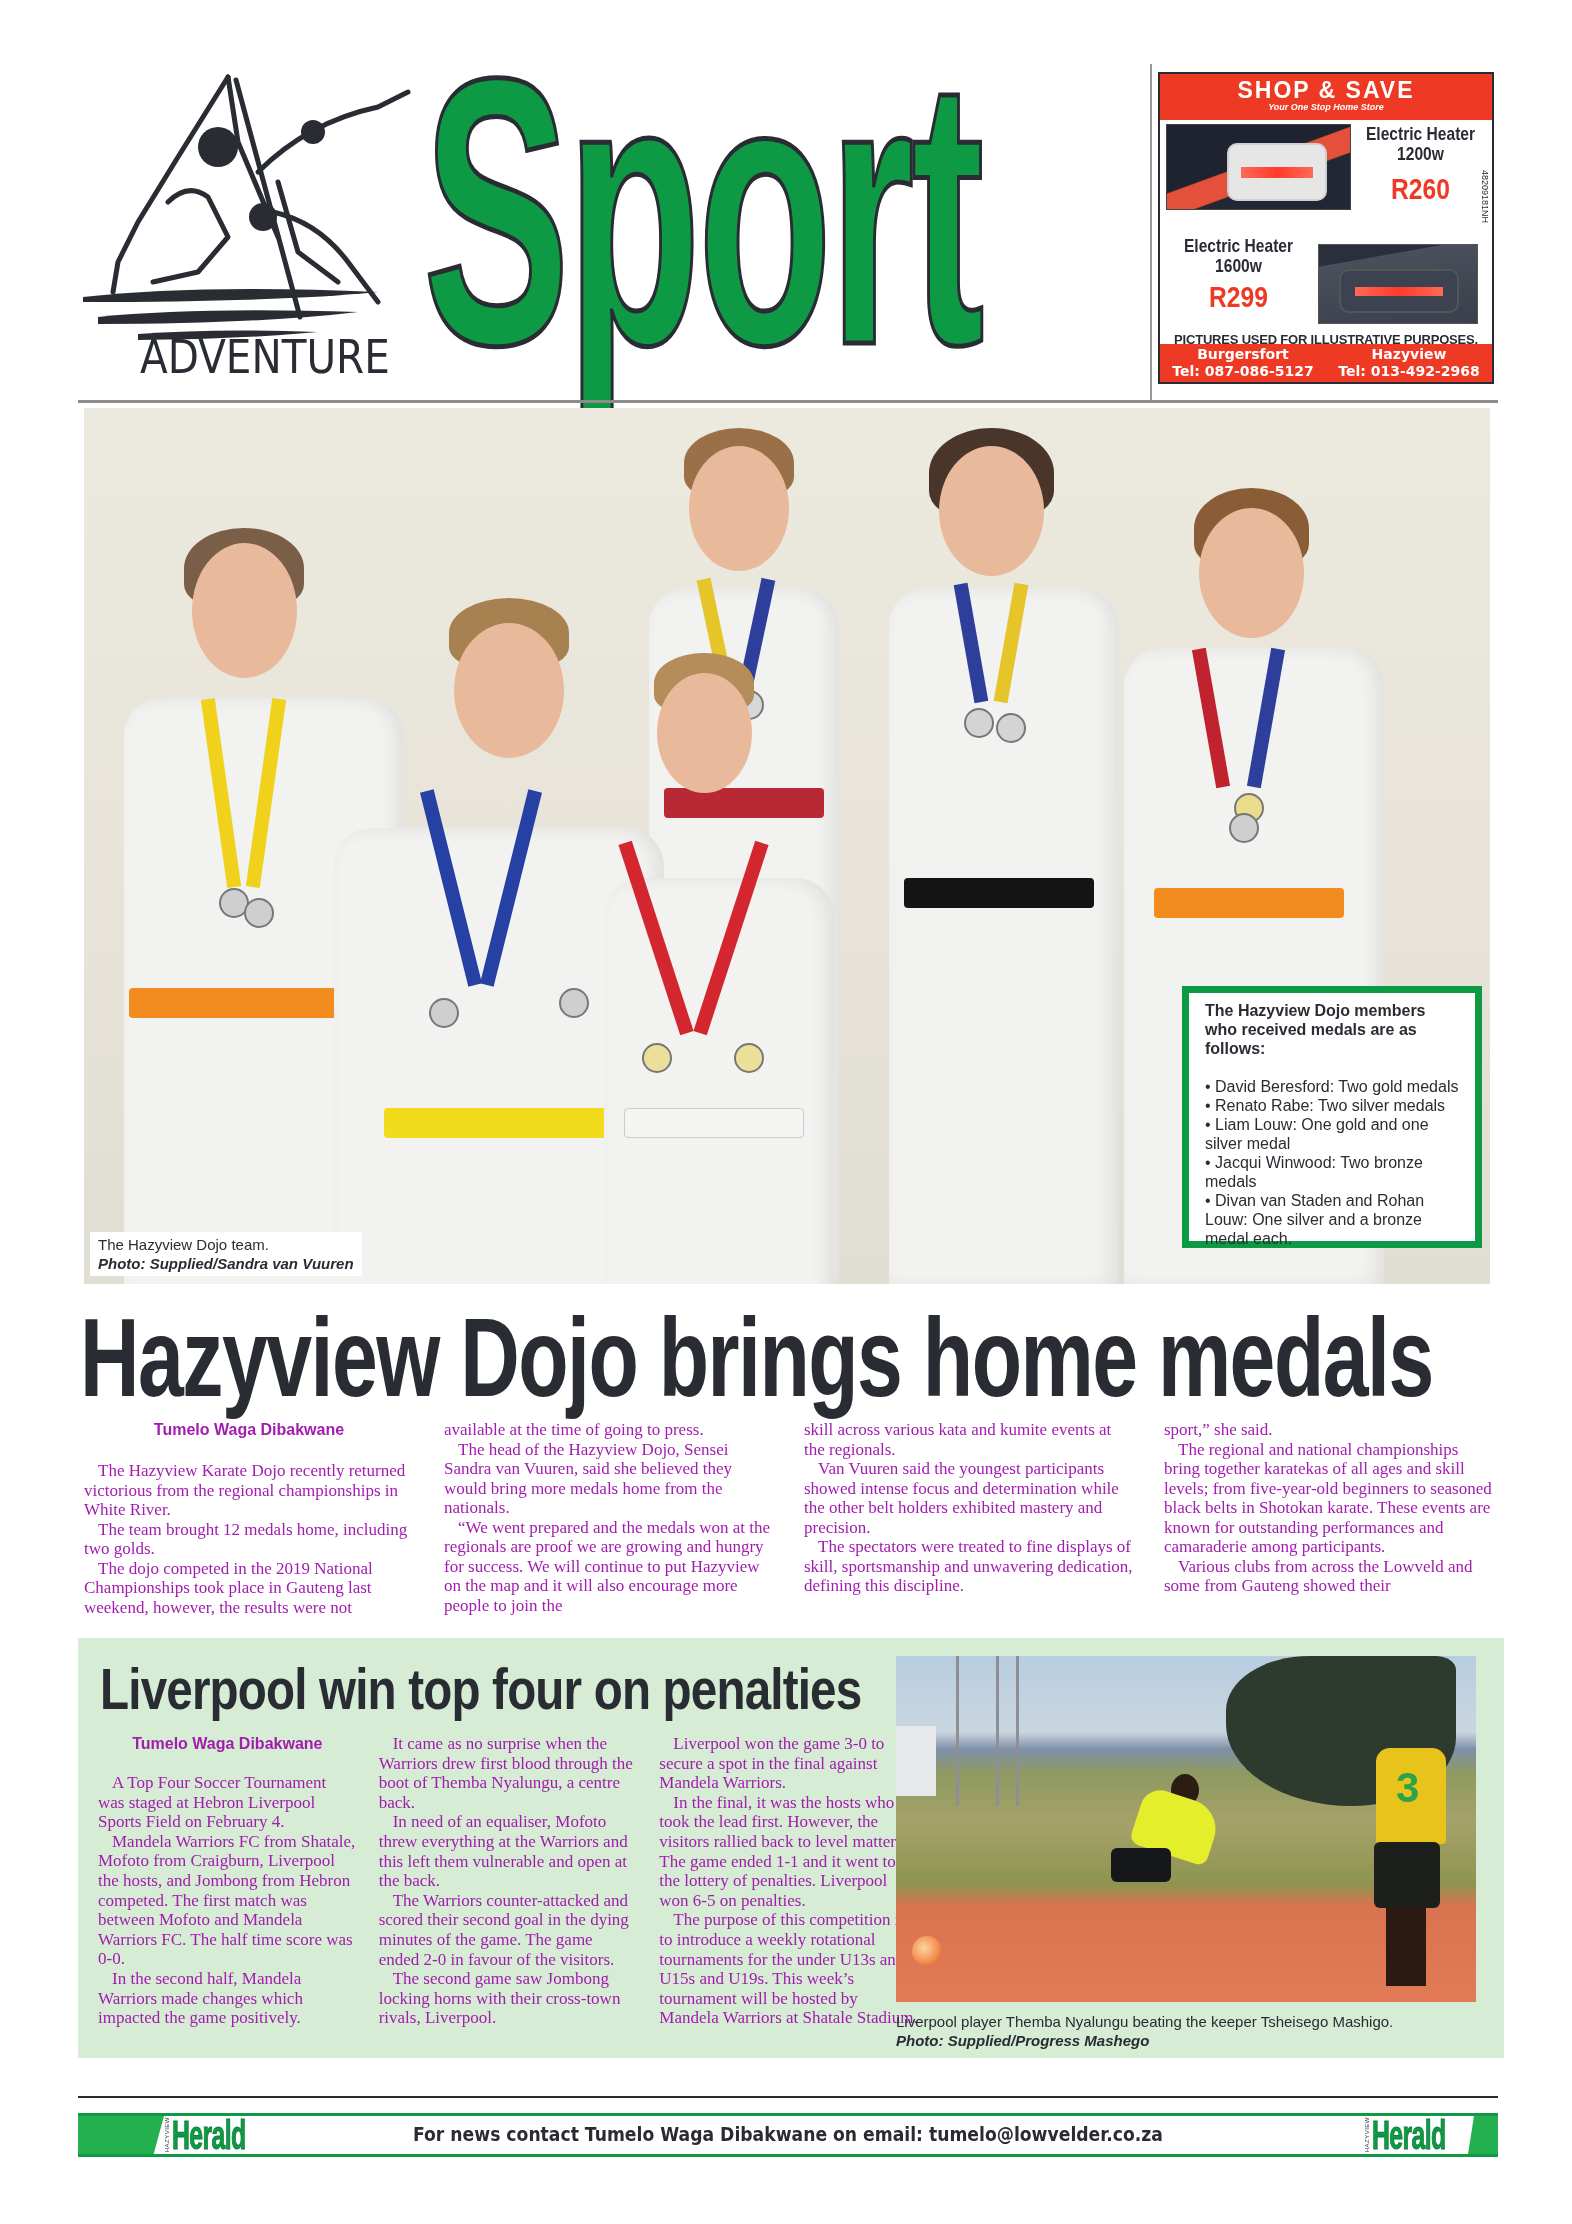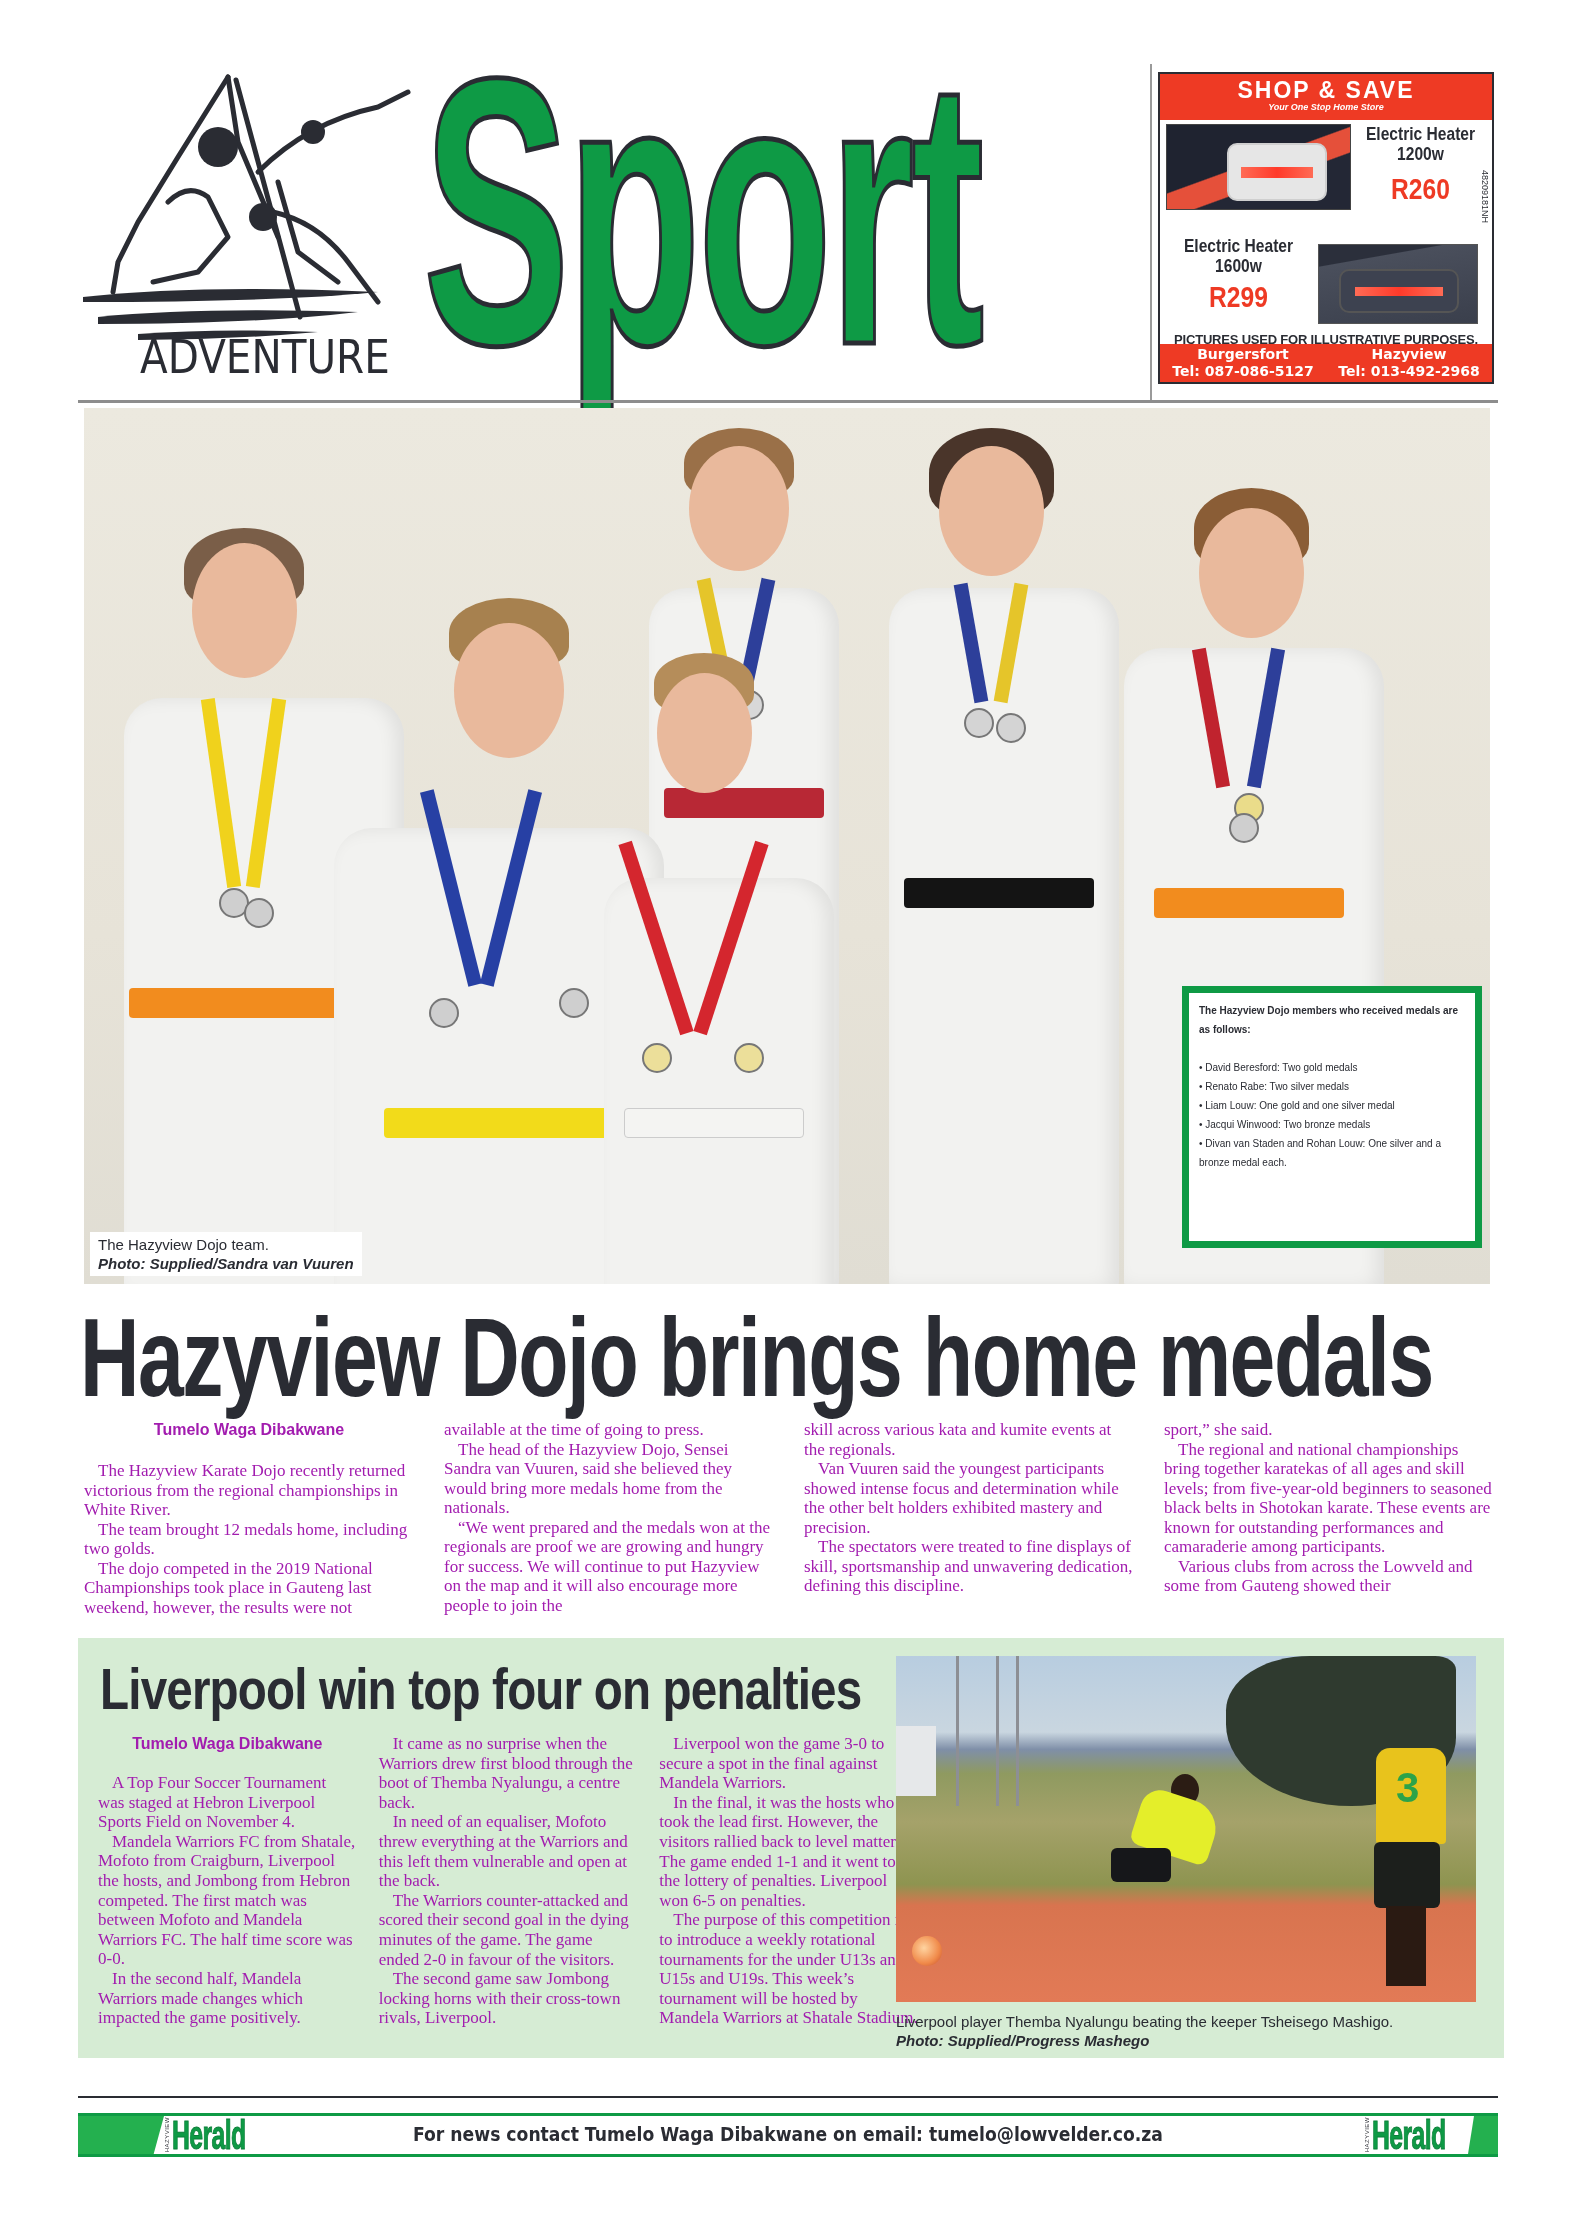--- a/index.html
+++ b/index.html
@@ -35,21 +35,21 @@
     background: linear-gradient(180deg, #ece9df 0%, #e7e3d8 60%, #e0ddd3 100%); }
   .person { position: absolute; }
   .gi { position: absolute; background: #f2f2f0; border-radius: 38px 38px 6px 6px; box-shadow: inset -8px 0 18px rgba(0,0,0,0.08); }
   .head { position: absolute; background: #e9b99c; border-radius: 50%; }
   .hair { position: absolute; border-radius: 50% 50% 30% 30%; }
   .belt { position: absolute; height: 30px; border-radius: 4px; }
   .ribbon { position: absolute; width: 14px; }
   .medal { position: absolute; width: 30px; height: 30px; border-radius: 50%; border: 2px solid #777; }
   .caption1 { position: absolute; left: 6px; bottom: 8px; background: #fff; padding: 3px 8px; font-family: "Liberation Sans", sans-serif; font-size: 15px; line-height: 19px; color: #2a2c33; }
   .caption1 .credit { font-weight: bold; font-style: italic; }
-  .infobox { position: absolute; left: 1098px; top: 578px; width: 300px; height: 262px; background: #fff; border: 7px solid #0e9a45; padding: 8px 10px; font-family: "Liberation Sans", sans-serif; font-size: 10px; line-height: 19px; color: #2a2c33; }
+  .infobox { position: absolute; left: 1098px; top: 578px; width: 300px; height: 262px; background: #fff; border: 7px solid #0e9a45; padding: 8px 16px; font-family: "Liberation Sans", sans-serif; font-size: 16px; line-height: 19px; color: #2a2c33; }
   .infobox-title { font-weight: bold; margin-bottom: 19px; }
 
   
   .headline1 { position: absolute; left: 80px; top: 1298px; width: 1420px; font-family: "Liberation Sans", sans-serif; font-weight: bold; font-size: 112px; line-height: 120px; color: #2a2c33; white-space: nowrap; transform: scaleX(0.735); transform-origin: left top; letter-spacing: -2px; }
 
   .article1 { position: absolute; left: 84px; top: 1420px; width: 1410px; display: grid; grid-template-columns: repeat(4, 1fr); column-gap: 30px; }
   .body-text { font-family: "Liberation Serif", serif; font-size: 17px; line-height: 19.5px; color: #a21caf; }
   .body-text p { text-indent: 14px; }
   .body-text p.noindent { text-indent: 0; }
   .byline { font-family: "Liberation Sans", sans-serif; font-weight: bold; font-size: 16px; text-align: center; margin-bottom: 21px; line-height: 20px; }
@@ -257,21 +257,21 @@
     <p>Various clubs from across the Lowveld and some from Gauteng showed their</p>
   </div>
 </div>
 
 <div class="greenbox">
   <h2 class="headline2">Liverpool win top four on penalties</h2>
 
   <div class="article2">
     <div class="body-text">
       <div class="byline2">Tumelo Waga Dibakwane</div>
-      <p>A Top Four Soccer Tournament was staged at Hebron Liverpool Sports Field on November 4.</p>
+      <p>A Top Four Soccer Tournament was staged at Hebron Liverpool Sports Field on February 4.</p>
       <p>Mandela Warriors FC from Shatale, Mofoto from Craigburn, Liverpool the hosts, and Jombong from Hebron competed. The first match was between Mofoto and Mandela Warriors FC. The half time score was 0-0.</p>
       <p>In the second half, Mandela Warriors made changes which impacted the game positively.</p>
     </div>
     <div class="body-text">
       <p>It came as no surprise when the Warriors drew first blood through the boot of Themba Nyalungu, a centre back.</p>
       <p>In need of an equaliser, Mofoto threw everything at the Warriors and this left them vulnerable and open at the back.</p>
       <p>The Warriors counter-attacked and scored their second goal in the dying minutes of the game. The game ended 2-0 in favour of the visitors.</p>
       <p>The second game saw Jombong locking horns with their cross-town rivals, Liverpool.</p>
     </div>
     <div class="body-text">

